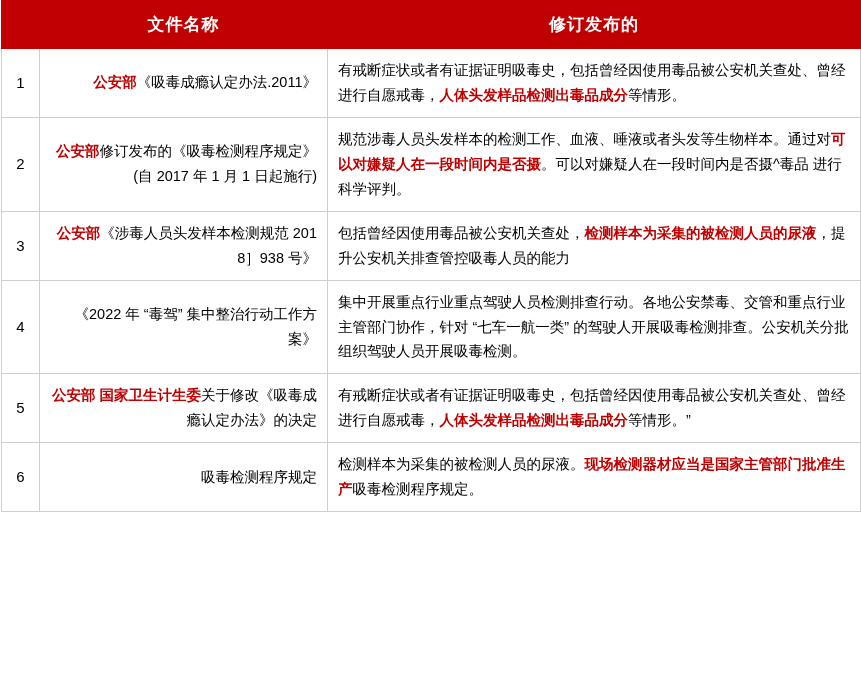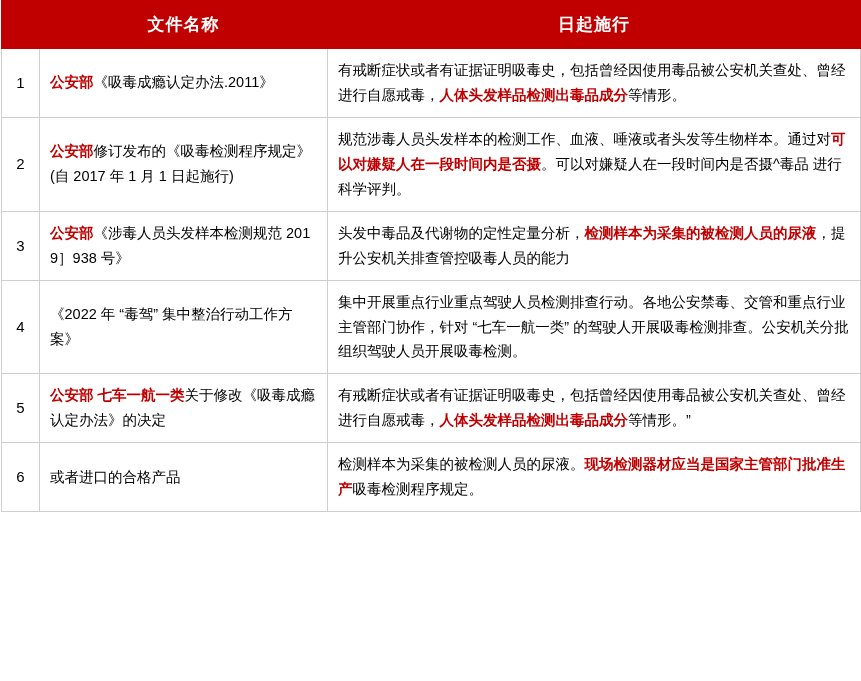--- a/index.html
+++ b/index.html
@@ -49,21 +49,21 @@
     vertical-align: middle;
     padding: 9px 10px;
     word-break: break-all;
   }
   tbody td.num {
     text-align: center;
     font-size: 15px;
     padding: 6px 2px;
   }
   tbody td.name {
-    text-align: left;
+    text-align: right;
   }
   tbody td.content {
     text-align: left;
   }
   .hl {
     color: #c00000;
     font-weight: bold;
   }
   .plain {
     color: #000000;
@@ -77,49 +77,49 @@
   <table class="doc-table">
     <colgroup>
       <col class="c-num">
       <col class="c-name">
       <col class="c-content">
     </colgroup>
     <thead>
       <tr>
         <th class="th-num"></th>
         <th>文件名称</th>
-        <th>日起施行</th>
+        <th>修订发布的</th>
       </tr>
     </thead>
     <tbody id="table-body">
         <tr>
           <td class="num">1</td>
           <td class="name"><span class="hl">公安部</span><span class="plain">《吸毒成瘾认定办法.2011》</span></td>
           <td class="content"><span class="plain">有戒断症状或者有证据证明吸毒史，包括曾经因使用毒品被公安机关查处、曾经进行自愿戒毒，</span><span class="hl">人体头发样品检测出毒品成分</span><span class="plain">等情形。</span></td>
         </tr>
         <tr>
           <td class="num">2</td>
           <td class="name"><span class="hl">公安部</span><span class="plain">修订发布的《吸毒检测程序规定》(自 2017 年 1 月 1 日起施行)</span></td>
           <td class="content"><span class="plain">规范涉毒人员头发样本的检测工作、血液、唾液或者头发等生物样本。通过对</span><span class="hl">可以对嫌疑人在一段时间内是否摄</span><span class="plain">。可以对嫌疑人在一段时间内是否摄^毒品 进行科学评判。</span></td>
         </tr>
         <tr>
           <td class="num">3</td>
-          <td class="name"><span class="hl">公安部</span><span class="plain">《涉毒人员头发样本检测规范 2019］938 号》</span></td>
-          <td class="content"><span class="plain">头发中毒品及代谢物的定性定量分析，</span><span class="hl">检测样本为采集的被检测人员的尿液</span><span class="plain">，提升公安机关排查管控吸毒人员的能力</span></td>
+          <td class="name"><span class="hl">公安部</span><span class="plain">《涉毒人员头发样本检测规范 2018］938 号》</span></td>
+          <td class="content"><span class="plain">包括曾经因使用毒品被公安机关查处，</span><span class="hl">检测样本为采集的被检测人员的尿液</span><span class="plain">，提升公安机关排查管控吸毒人员的能力</span></td>
         </tr>
         <tr>
           <td class="num">4</td>
           <td class="name"><span class="plain">《2022 年 “毒驾” 集中整治行动工作方案》</span></td>
           <td class="content"><span class="plain">集中开展重点行业重点驾驶人员检测排查行动。各地公安禁毒、交管和重点行业主管部门协作，针对 “七车一航一类” 的驾驶人开展吸毒检测排查。公安机关分批组织驾驶人员开展吸毒检测。</span></td>
         </tr>
         <tr>
           <td class="num">5</td>
-          <td class="name"><span class="hl">公安部 七车一航一类</span><span class="plain">关于修改《吸毒成瘾认定办法》的决定</span></td>
+          <td class="name"><span class="hl">公安部 国家卫生计生委</span><span class="plain">关于修改《吸毒成瘾认定办法》的决定</span></td>
           <td class="content"><span class="plain">有戒断症状或者有证据证明吸毒史，包括曾经因使用毒品被公安机关查处、曾经进行自愿戒毒，</span><span class="hl">人体头发样品检测出毒品成分</span><span class="plain">等情形。”</span></td>
         </tr>
         <tr>
           <td class="num">6</td>
-          <td class="name"><span class="plain">或者进口的合格产品</span></td>
+          <td class="name"><span class="plain">吸毒检测程序规定</span></td>
           <td class="content"><span class="plain">检测样本为采集的被检测人员的尿液。</span><span class="hl">现场检测器材应当是国家主管部门批准生产</span><span class="plain">吸毒检测程序规定。</span></td>
         </tr>
       </tbody>
   </table>
 </div>
 
 </body></html>

